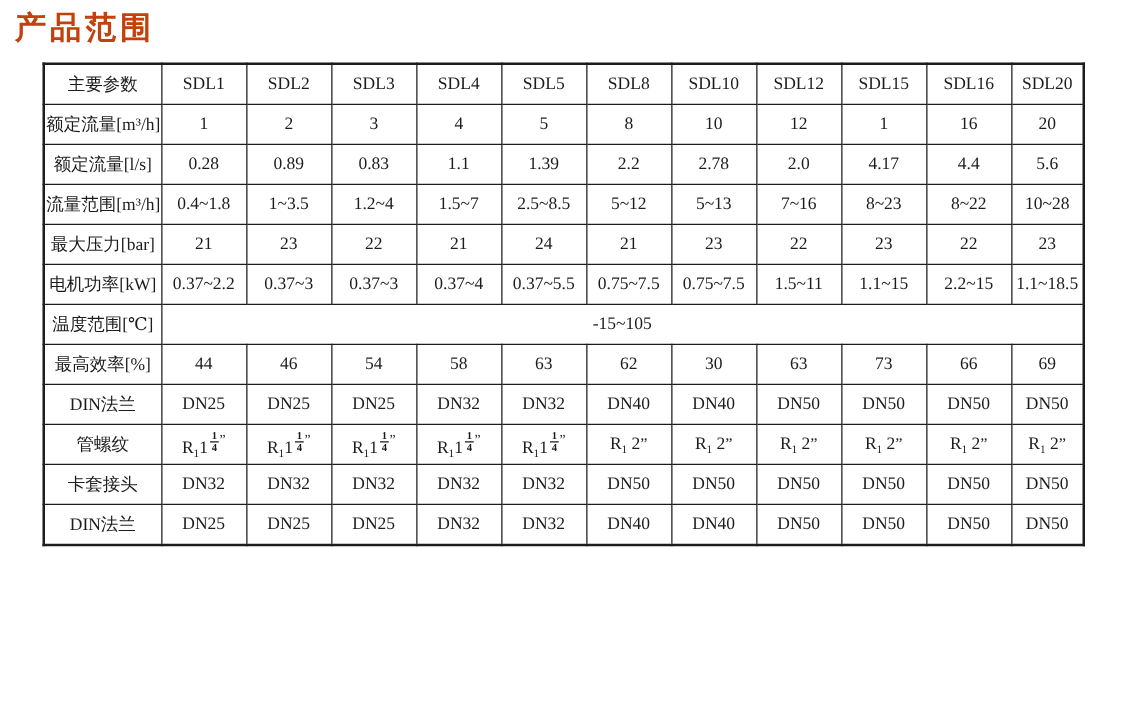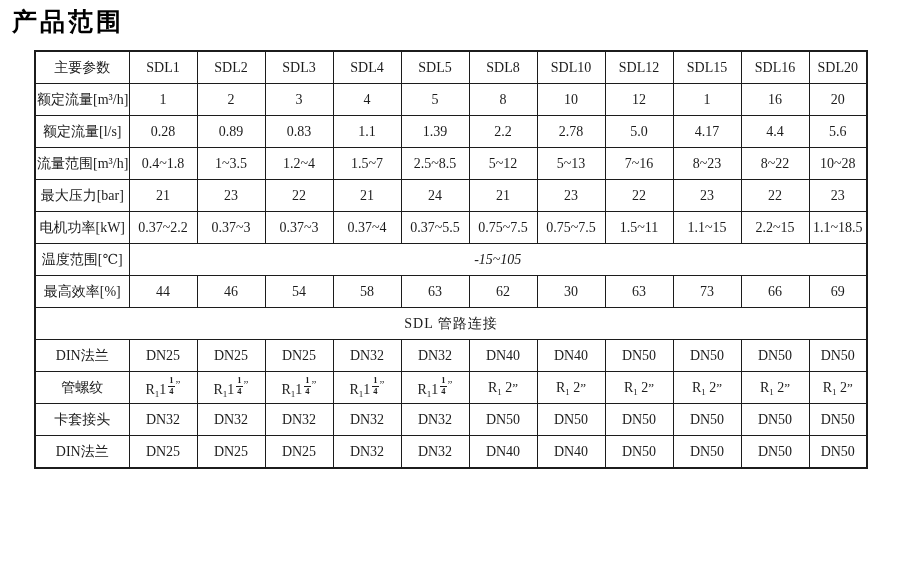--- a/index.html
+++ b/index.html
@@ -12,21 +12,21 @@
     overflow:hidden;
   }
   .page-title {
     position:absolute;
     left:12px; top:5px;
     margin:0;
     font-size:25px;
     font-weight:700;
     letter-spacing:3px;
     font-family:"Liberation Sans","DejaVu Sans",sans-serif;
-    color:#000000;
+    color:#c2410c;
   }
   table.spec {
     position:absolute;
     left:34px; top:50px;
     width:832px;
     border-collapse:collapse;
     table-layout:fixed;
     border:2px solid #1c1c1c;
   }
   table.spec th, table.spec td {
@@ -35,21 +35,21 @@
     vertical-align:middle;
     font-size:14px;
     font-weight:normal;
     height:31px;
     padding:0 1px;
     overflow:hidden;
     white-space:nowrap;
   }
   td.row-label { font-size:14px;margin-top:47px; }
   td.section-cell { font-size:14px; letter-spacing:1px; }
-  td.temp-span { padding-right:100px;font-style:italic; }
+  td.temp-span { padding-right:100px; }
   td.tight { font-size:13px; letter-spacing:-0.3px; }
   .tsub { font-size:9px; vertical-align:-3px; line-height:0; }
   .frac {
     display:inline-block;
     text-align:center;
     font-size:8.5px;
     line-height:1.1;
     vertical-align:1px;
     margin-left:2px;
     font-weight:bold;
@@ -113,21 +113,21 @@
       </tr>
       <tr>
         <td class="row-label">额定流量[l/s]</td>
         <td>0.28</td>
         <td>0.89</td>
         <td>0.83</td>
         <td>1.1</td>
         <td>1.39</td>
         <td>2.2</td>
         <td>2.78</td>
-        <td>5.0</td>
+        <td>2.0</td>
         <td>4.17</td>
         <td>4.4</td>
         <td>5.6</td>
       </tr>
       <tr>
         <td class="row-label">流量范围[m³/h]</td>
         <td>0.4~1.8</td>
         <td>1~3.5</td>
         <td>1.2~4</td>
         <td>1.5~7</td>
@@ -179,23 +179,20 @@
         <td>58</td>
         <td>63</td>
         <td>62</td>
         <td>30</td>
         <td>63</td>
         <td>73</td>
         <td>66</td>
         <td>69</td>
       </tr>
       <tr>
-        <td colspan="12" class="section-cell">SDL 管路连接</td>
-      </tr>
-      <tr>
         <td class="row-label">DIN法兰</td>
         <td>DN25</td>
         <td>DN25</td>
         <td>DN25</td>
         <td>DN32</td>
         <td>DN32</td>
         <td>DN40</td>
         <td>DN40</td>
         <td>DN50</td>
         <td>DN50</td>

